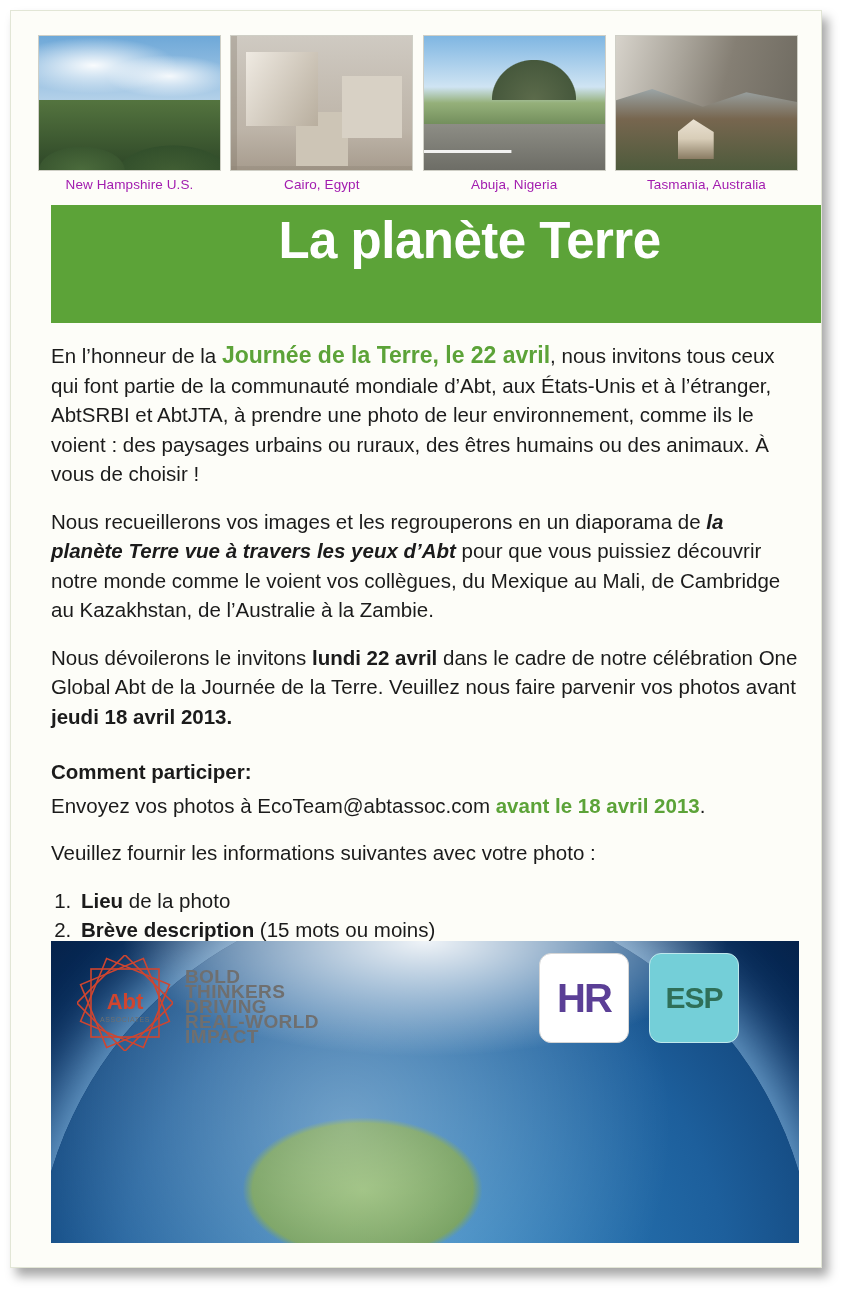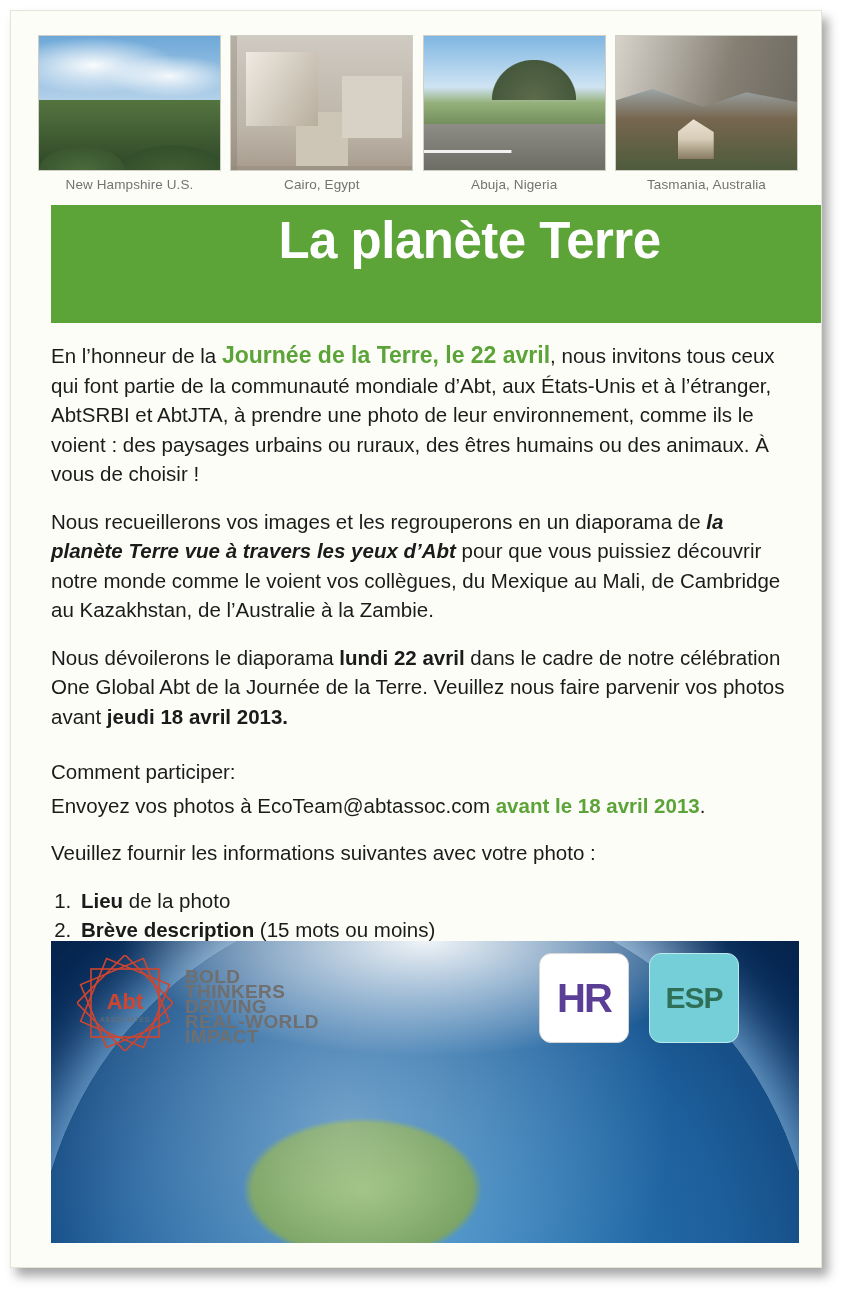--- a/index.html
+++ b/index.html
@@ -147,21 +147,21 @@
     top: 166px;
     width: 760px;
     height: 22px;
     display: flex;
     justify-content: space-between;
   }
   .caption {
     width: 183px;
     text-align: center;
     font-size: 13.5px;
-    color: #737373;
+    color: #a21caf;
     letter-spacing: 0.1px;
   }
 
   
   .banner {
     position: absolute;
     left: 40px;
     top: 194px;
     width: 837px;
     height: 118px;
@@ -193,21 +193,21 @@
     line-height: 29.5px;
     color: #1b1b1b;
   }
   .body-copy p { margin: 0 0 18px 0; }
   .green { color: #5ca338; font-weight: bold; }
   .green-big { color: #5ca338; font-weight: bold; font-size: 23px; }
   b { font-weight: bold; }
   i.bi { font-weight: bold; font-style: italic; }
 
   .howto-title {
-    font-weight: normal;
+    font-weight: bold;
     font-size: 20.5px;
     margin: 26px 0 4px 0;
   }
   .howto-line { margin: 0; }
   ol.steps {
     margin: 2px 0 0 0;
     padding-left: 26px;
     list-style: decimal;
   }
   ol.steps li {
@@ -340,21 +340,21 @@
   <div class="banner">
     <div class="banner-line1">La planète Terre</div>
   </div>
 
   <div class="body-copy">
 
     <p><span>En l’honneur de la </span><span class="green-big">Journée de la Terre, le 22 avril</span><span>, nous invitons tous ceux qui font partie de la communauté mondiale d’Abt, aux États-Unis et à l’étranger, AbtSRBI et AbtJTA, à prendre une photo de leur environnement, comme ils le voient : des paysages urbains ou ruraux, des êtres humains ou des animaux. À vous de choisir !</span></p>
 
     <p><span>Nous recueillerons vos images et les regrouperons en un diaporama de </span><i class="bi">la planète Terre vue à travers les yeux d’Abt</i><span> pour que vous puissiez découvrir notre monde comme le voient vos collègues, du Mexique au Mali, de Cambridge au Kazakhstan, de l’Australie à la Zambie.</span></p>
 
-    <p><span>Nous dévoilerons le diaporama </span><b>lundi 22 avril</b><span> dans le cadre de notre célébration One Global Abt de la Journée de la Terre. Veuillez nous faire parvenir vos photos avant </span><b>jeudi 18 avril 2013.</b></p>
+    <p><span>Nous dévoilerons le invitons </span><b>lundi 22 avril</b><span> dans le cadre de notre célébration One Global Abt de la Journée de la Terre. Veuillez nous faire parvenir vos photos avant </span><b>jeudi 18 avril 2013.</b></p>
 
     <div class="howto-title">Comment participer:</div>
 
     <p class="howto-line"><span>Envoyez vos photos à EcoTeam@abtassoc.com </span><span class="green">avant le 18 avril 2013</span><span>.</span></p>
 
     <p class="howto-line">Veuillez fournir les informations suivantes avec votre photo :</p>
 
     <ol class="steps">
       <li><b>Lieu</b><span> de la photo</span></li>
       <li><b>Brève description</b><span> (15 mots ou moins)</span></li>

